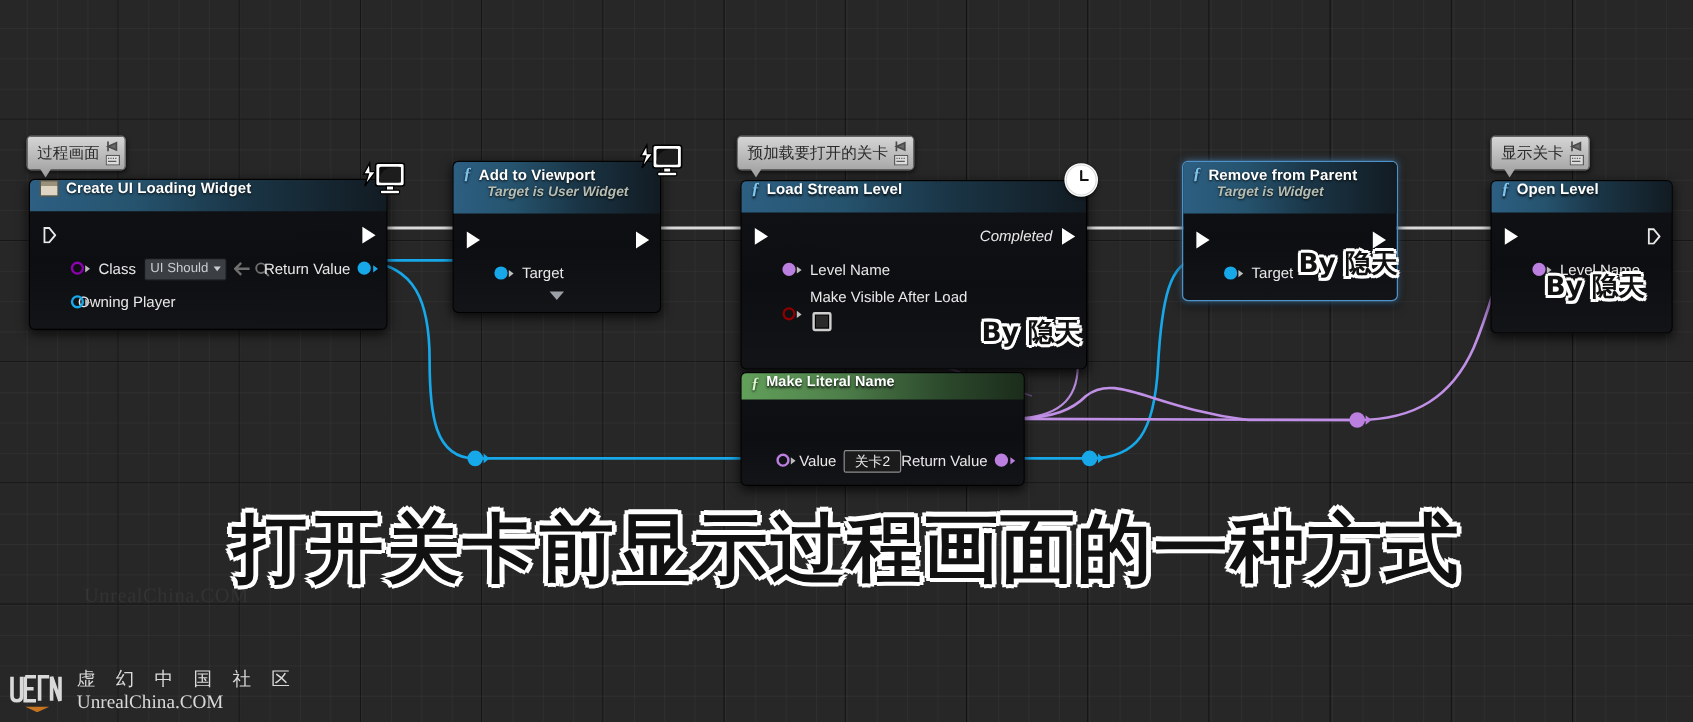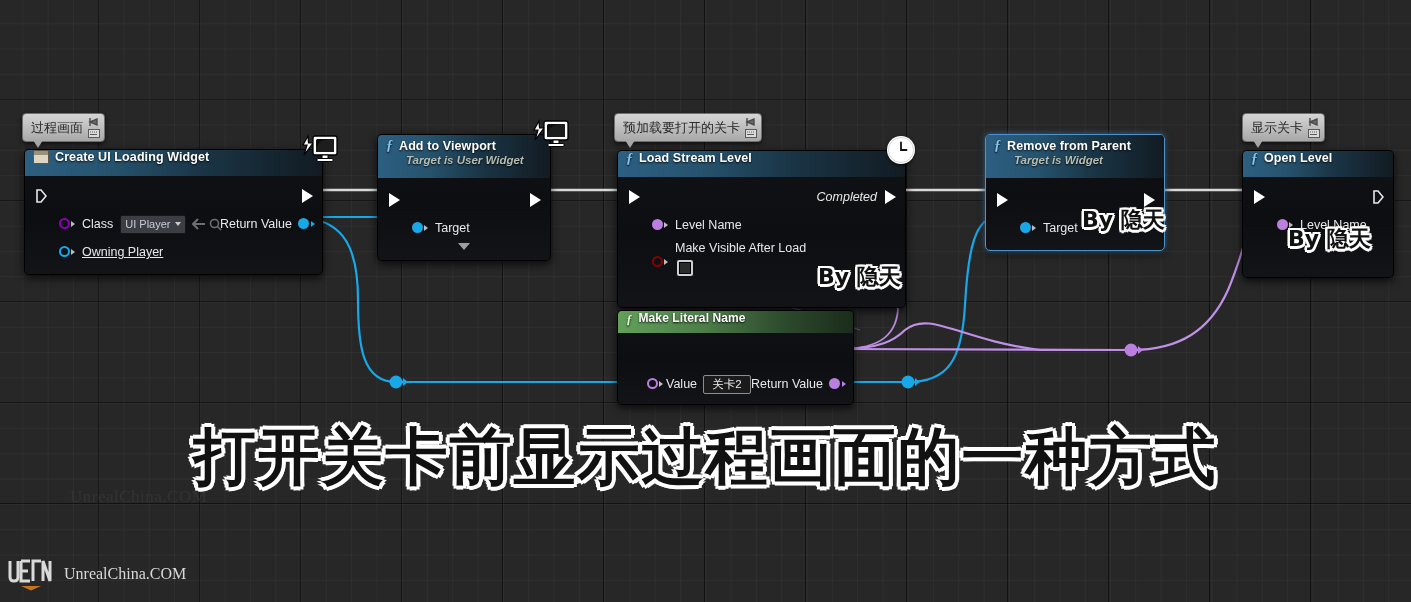--- a/index.html
+++ b/index.html
@@ -192,38 +192,38 @@
               <path d="M1,1 L1,13 L5,13 L10,7 L5,1 Z" fill="none" stroke="#e8e8e8" stroke-width="1.6"></path>
             </svg>
         </span>
         <span class="exec filled" style="position:absolute;right:9px;top:7px;"></span>
       </div>
       <div class="row" style="padding-left:36px;">
         <span class="dot" style="position:absolute;left:34px;top:8px;border:2.5px solid #8d00b0;background:transparent;"></span>
         <span class="arrw" style="left:46px;top:11px;"></span>
         <span class="lbl" style="margin-left:21px;text-align:center;">Class</span>
         <span class="combo" style="margin-left:7px;">
-          <span>UI Player</span>
+          <span>UI Should</span>
           <span class="chev"></span>
         </span>
         <svg width="14" height="12" style="margin-left:6px;" viewBox="0 0 14 12">
           <path d="M6 1 L1 6 L6 11 M1 6 H13" stroke="#6e6e6e" stroke-width="2" fill="none"></path>
         </svg>
         <svg width="13" height="13" style="margin-left:3px;" viewBox="0 0 13 13">
           <circle cx="5.5" cy="5.5" r="4" stroke="#6e6e6e" stroke-width="1.6" fill="none"></circle>
           <path d="M8.5 8.5 L12 12" stroke="#6e6e6e" stroke-width="1.6"></path>
         </svg>
         <span class="lbl" style="position:absolute;right:30px;">Return Value</span>
         <span class="dot" style="position:absolute;right:13px;top:8px;background:#17a8ea;"></span>
         <span class="arrw" style="right:7px;top:11px;border-color:transparent transparent transparent #17a8ea;"></span>
       </div>
       <div class="row" style="padding-left:36px;">
         <span class="dot" style="position:absolute;left:34px;top:8px;border:2.5px solid #17a8ea;background:transparent;"></span>
         <span class="arrw" style="left:46px;top:11px;"></span>
-        <span class="lbl" style="margin-left:21px;text-decoration:underline;">Owning Player</span>
+        <span class="lbl" style="margin-left:4px;">Owning Player</span>
       </div>
     </div>
   </div>
 
   <div class="monitor" style="left:301px;top:134px;">
     <svg width="40" height="30" viewBox="0 0 40 30">
       <path d="M7 2 L2 11 L6 11 L3 21 L12 9 L7.5 9 Z" fill="#fff" stroke="#000" stroke-width="1.2"></path>
       <rect x="12" y="2" width="24" height="19" rx="2" fill="#fff" stroke="#000" stroke-width="1.3"></rect>
       <rect x="15" y="5" width="18" height="13" rx="1.5" fill="#0d0d0d"></rect>
       <path d="M15 18 Q15 6 28 5.2 L33 5.2 L33 18 Z" fill="#1d1d1d"></path>
@@ -379,17 +379,18 @@
     <div class="mark">
       <svg width="44" height="34" viewBox="0 0 44 34">
         <path d="M2 4 L2 20 Q2 24 6 24 Q10 24 10 20 L10 4" stroke="#d9d9d9" stroke-width="3" fill="none"></path>
         <path d="M13 4 L22 4 M13 4 L13 24 L22 24 M13 14 L20 14" stroke="#d9d9d9" stroke-width="3" fill="none"></path>
         <path d="M25 24 L25 4 L33 4" stroke="#d9d9d9" stroke-width="3" fill="none"></path>
         <path d="M35 24 L35 4 L42 24 L42 4" stroke="#d9d9d9" stroke-width="3" fill="none"></path>
         <path d="M13 29 L33 29 L23 33.5 Z" fill="#c8741f"></path>
       </svg>
     </div>
     <div>
+      <div class="wordcn">虚 幻 中 国 社 区</div>
       <div class="worden">UnrealChina.COM</div>
     </div>
   </div>
 
 </div>
 
 </body></html>

